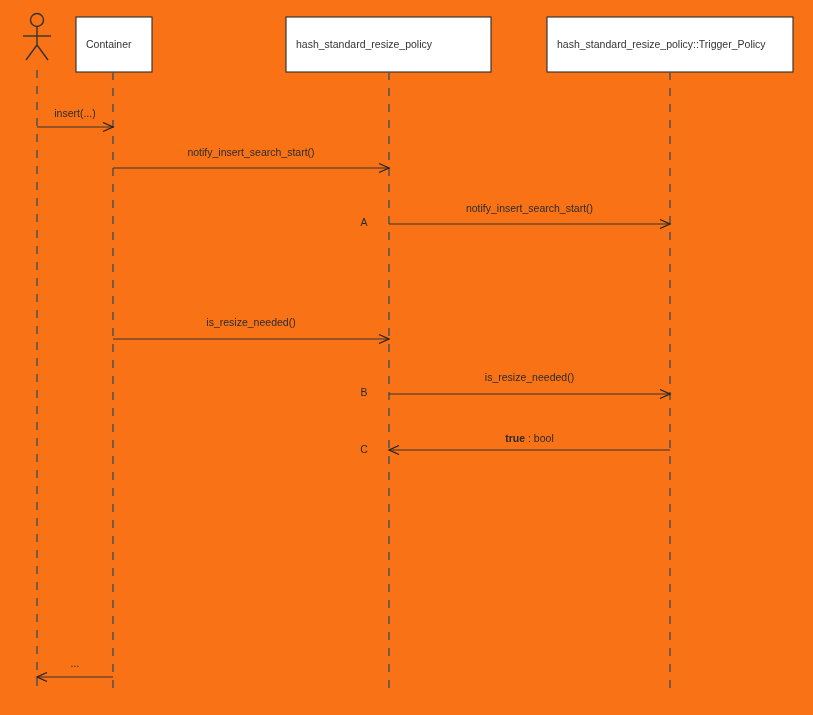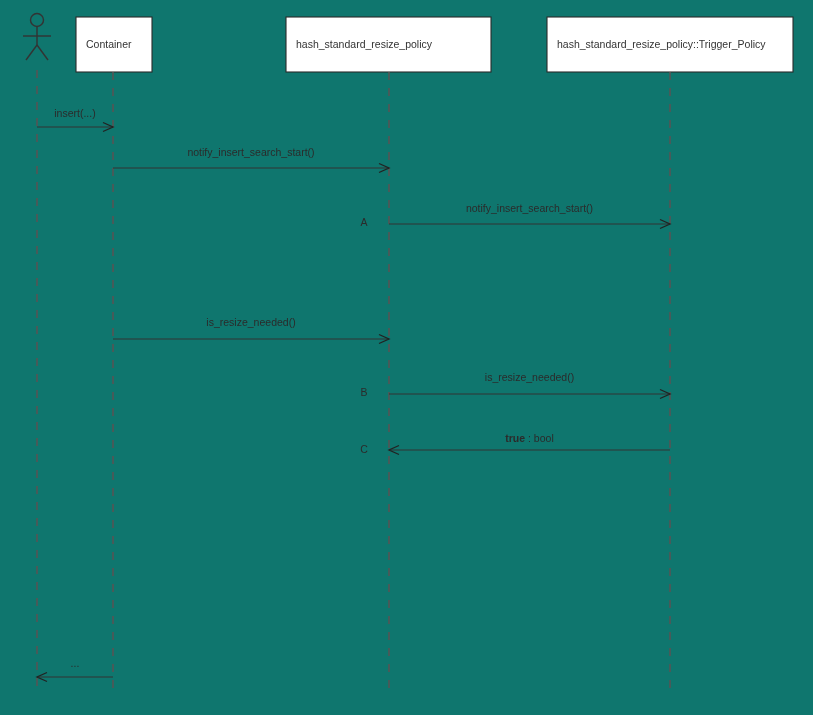--- a/index.html
+++ b/index.html
@@ -7,21 +7,21 @@
     padding: 0;
     background: #ffffff;
   }
   body {
     font-family: "Liberation Sans", sans-serif;
   }
   #diagram-root {
     position: relative;
     width: 813px;
     height: 715px;
-    background: #0f766e;
+    background: #f97316;
     overflow: hidden;
   }
   #diagram-svg {
     position: absolute;
     left: 0;
     top: 0;
     width: 813px;
     height: 715px;
     display: block;
   }

